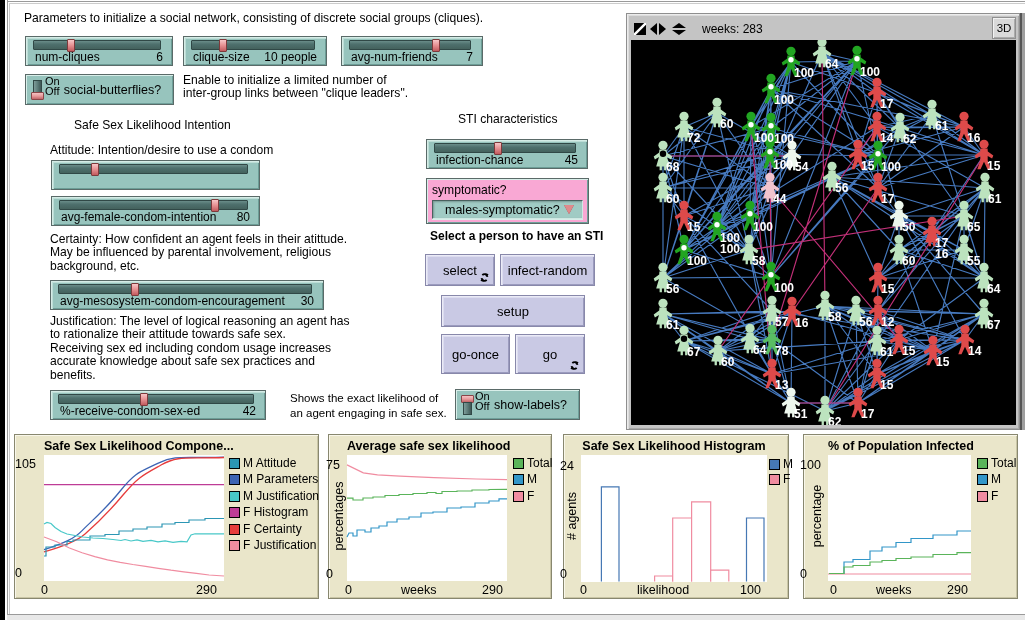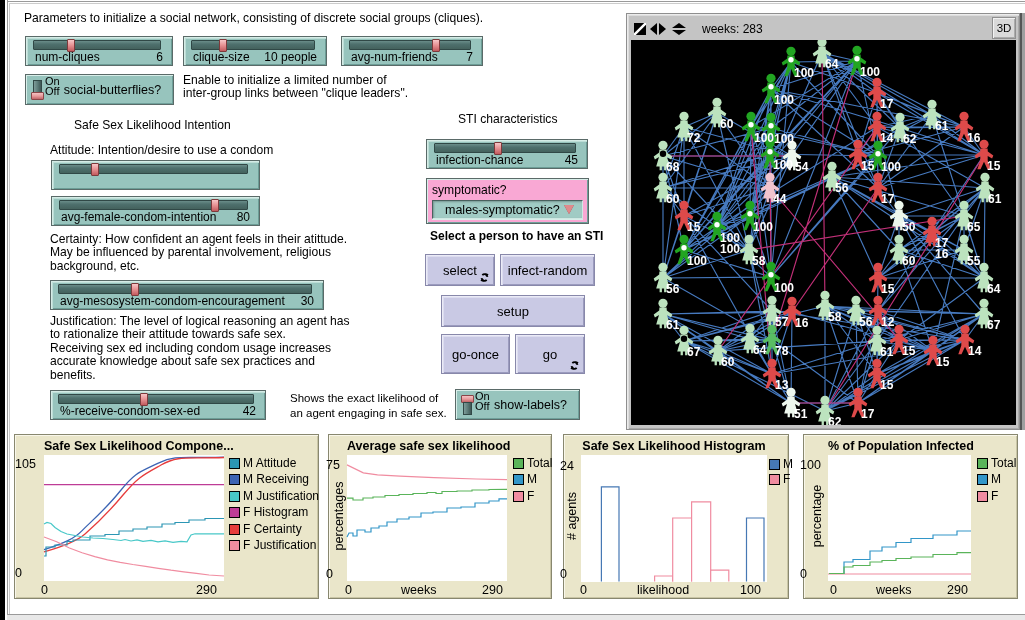--- a/index.html
+++ b/index.html
@@ -340,21 +340,21 @@
 <div class="axr" style="left:0px;top:22px;width:25px">105</div>
 <div class="axr" style="left:0px;top:131px;width:25px">0</div>
 <div class="ax" style="left:26px;top:148px">0</div>
 <div class="ax" style="left:181px;top:148px">290</div>
 <div class="lg" style="left:214px;top:21px">
       <div class="sq" style="background:#2C96B4"></div>
       <span>M Attitude</span>
     </div>
 <div class="lg" style="left:214px;top:37px">
       <div class="sq" style="background:#3C64B4"></div>
-      <span>M Receiving</span>
+      <span>M Parameters</span>
     </div>
 <div class="lg" style="left:214px;top:54px">
       <div class="sq" style="background:#48C8C8"></div>
       <span>M Justification</span>
     </div>
 <div class="lg" style="left:214px;top:70px">
       <div class="sq" style="background:#BE3C96"></div>
       <span>F Histogram</span>
     </div>
 <div class="lg" style="left:214px;top:87px">

